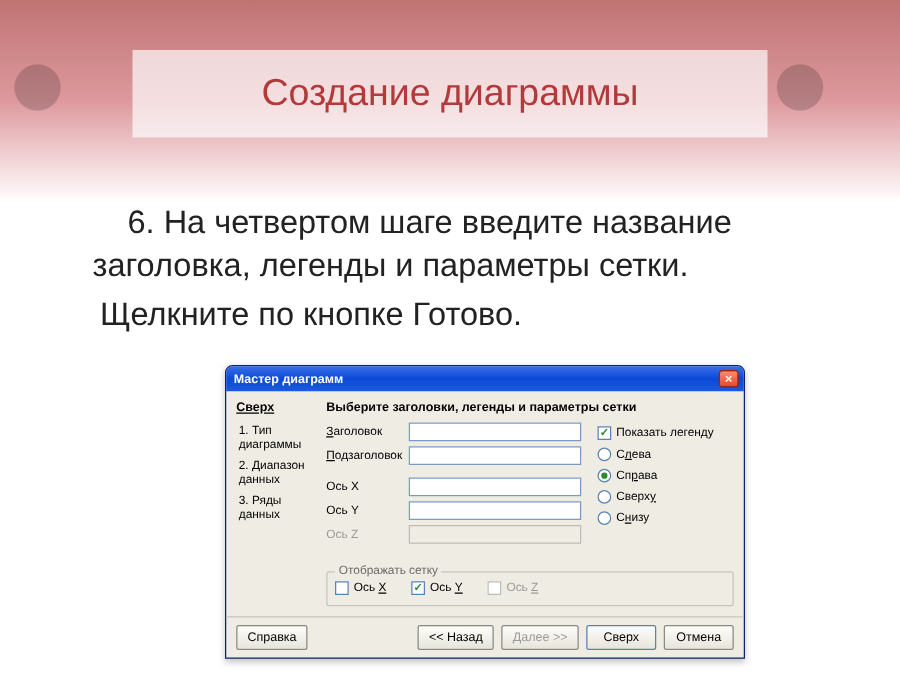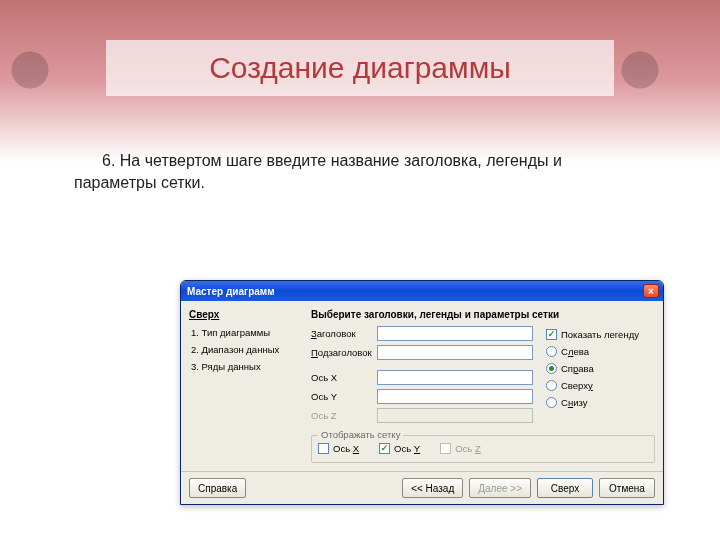--- a/index.html
+++ b/index.html
@@ -5,36 +5,36 @@
   * { box-sizing: border-box; }
   html, body { margin:0; padding:0; width:720px; height:540px; font-family: Arial, sans-serif; overflow:hidden; }
   body {
     background:
       radial-gradient(circle at 30px 70px, rgba(0,0,0,0.18) 18px, transparent 19px),
       radial-gradient(circle at 640px 70px, rgba(0,0,0,0.18) 18px, transparent 19px),
       linear-gradient(180deg, rgba(140,0,0,0.55) 0%, rgba(180,30,40,0.45) 15%, rgba(255,255,255,0.6) 30%, #ffffff 55%);
     background-color:#fff;
   }
   .title-band {
-    position:absolute; left:106px; top:40px; width:508px; height:56px;
+    position:absolute; left:106px; top:40px; width:508px; height:70px;
     background:rgba(255,255,255,0.68);
     display:flex; align-items:center; justify-content:center;
   }
   .page-title {
     color:#b23a3a; font-size:30px; font-weight:400;
   }
   .step-text {
-    position:absolute; left:74px; top:150px; width:560px;
-    color:#222; font-size:16px; line-height:1.35;
+    position:absolute; left:74px; top:160px; width:560px;
+    color:#222; font-size:26px; line-height:1.35;
   }
   .step-text .indent { text-indent:28px; display:block; }
   .step-text .line2 { display:block; margin-top:4px; text-indent:6px;}
   
   .win {
-    position:absolute; left:180px; top:280px; width:484px;
+    position:absolute; left:180px; top:292px; width:416px;
     border:1px solid #0a246a; border-radius:6px 6px 0 0; box-shadow:0 2px 6px rgba(0,0,0,0.25);
     background:#efece3; font-size:10px; color:#000;
   }
   .titlebar {
     height:20px; background:linear-gradient(#3a6ee8,#0a4ad6 50%,#1b5ae0);
     border-radius:5px 5px 0 0; display:flex; align-items:center; padding:0 4px 0 6px;
   }
   .titlebar-text { color:#fff; font-weight:700; font-size:10px; flex:1; }
   .close-btn {
     width:16px; height:14px; background:linear-gradient(#ff8a6b,#e64a2a);
@@ -57,21 +57,21 @@
     flex:1; height:15px; border:1px solid #7a9ac0; background:#fff; font-size:9.5px; padding:0 2px;
   }
   .row.disabled label, .row.disabled input { color:#9a9a97; }
   .row.disabled input { background:#efece3; border-color:#bdbdb8;}
   .legend-col { width:110px; border:1px solid transparent; padding-top:1px;}
   .chk-row { display:flex; align-items:center; gap:4px; height:17px; font-size:9.5px;text-align:center; }
   .chk, .radio { width:11px; height:11px; border:1px solid #5a83b5; background:#fff; display:inline-flex; align-items:center; justify-content:center; }
   .chk.checked::after { content:"✓"; color:#2a8a2a; font-size:9px; line-height:1; font-weight:700; }
   .radio { border-radius:50%; }
   .radio.checked::after { content:""; width:5px; height:5px; background:#2a8a2a; border-radius:50%; }
-  .grid-box { border:1px solid #c8c6bc; border-radius:2px; padding:4px 6px 6px; margin-top:6px; position:relative; }
+  .grid-box { border:1px solid #c8c6bc; border-radius:2px; padding:4px 6px 6px; margin-top:16px; position:relative; }
   .grid-legend { position:absolute; top:-7px; left:6px; background:#efece3; padding:0 3px; font-size:9.5px; color:#6a6a66;}
   .grid-row { display:flex; gap:20px; align-items:center; height:16px; }
   .grid-row .chk-row { height:auto; }
   .disabled-text { color:#9a9a97; }
   .btnbar {
     border-top:1px solid #c8c6bc; padding:6px 8px; display:flex; gap:6px;
   }
   .spacer { flex:1; }
   .btn {
     min-width:56px; height:20px; border:1px solid #8a8a85; border-radius:2px;
@@ -84,20 +84,21 @@
 </style>
 </head>
 <body>
 
 <div class="title-band">
   <div class="page-title">Создание диаграммы</div>
 </div>
 
 <div class="step-text">
   <span class="indent">6. На четвертом шаге введите название заголовка, легенды и параметры сетки.</span>
+  <span class="line2">Щелкните по кнопке Готово.</span>
 </div>
 
 <div class="win">
   <div class="titlebar">
     <span class="titlebar-text">Мастер диаграмм</span>
     <span class="close-btn">
       <span>×</span>
     </span>
   </div>
   <div class="body">

